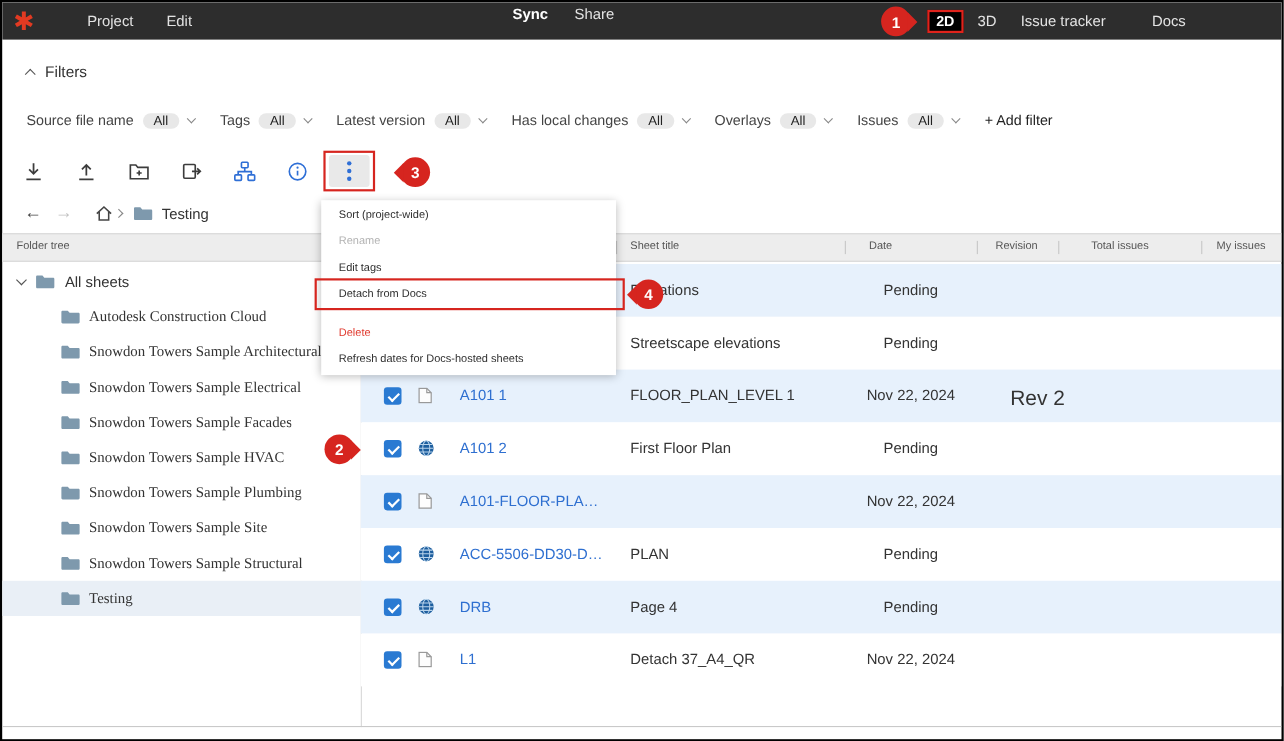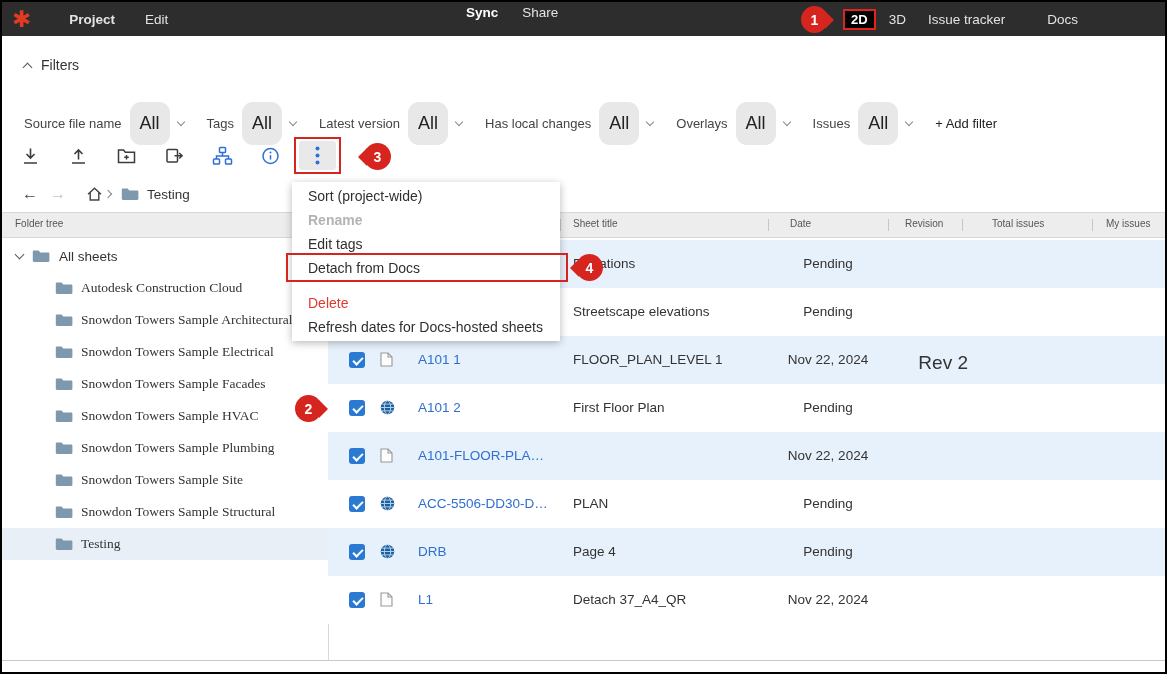--- a/index.html
+++ b/index.html
@@ -3,21 +3,21 @@
 <meta charset="utf-8">
 <style>
   *{margin:0;padding:0;box-sizing:border-box;}
   body{margin:0;background:#fff;font-family:"Liberation Sans",sans-serif;}
   .screen{position:relative;width:1167px;height:674px;border:2px solid #000;background:#fff;overflow:hidden;}
 
   
   .topbar{position:absolute;left:0;top:0;width:100%;height:34px;background:#2d2d2d;display:flex;align-items:center;}
   .logo{color:#e23a22;font-size:23px;line-height:1;margin-left:10px;}
   .tmenu{color:#e3e3e3;font-size:13.5px;white-space:nowrap;}
-  .tm-project{margin-left:38px;font-weight:bold;}
+  .tm-project{margin-left:48px;}
   .tm-edit{margin-left:30px;}
   .topbar-center{position:absolute;left:464px;top:0;height:20px;display:flex;align-items:center;gap:24px;}
   .sync{font-weight:bold;color:#fff;}
   .topbar-right{position:absolute;right:87px;top:0;height:34px;display:flex;align-items:center;}
   .mode2d{background:#000;border:2px solid #e0231c;color:#fff;font-size:13px;font-weight:bold;padding:1px 6px;}
   .m3d{margin-left:13px;}
   .mit{margin-left:22px;}
   .mdocs{margin-left:42px;}
 
   
@@ -25,21 +25,21 @@
   .chev.up{transform:rotate(-135deg);margin-top:4px;}
   .chev.down{transform:rotate(45deg);margin-top:-4px;}
   .chev.right{transform:rotate(-45deg);margin-left:2px;}
   .chev.sm{width:6px;height:6px;border-color:#888;}
 
   
   .filters-toggle{position:absolute;left:22px;top:55px;display:flex;align-items:center;gap:10px;font-size:14px;color:#333;}
   .filters-row{position:absolute;left:22px;top:100px;display:flex;align-items:center;gap:23px;justify-content:flex-end;}
   .filter{display:flex;align-items:center;gap:8px;}
   .flabel{font-size:13px;color:#444;white-space:nowrap;}
-  .pill{background:#e8e8e8;border-radius:11px;padding:11px 10px;font-size:18px;color:#222;}
+  .pill{background:#e8e8e8;border-radius:11px;padding:0 10px;font-size:12px;color:#222;}
   .add-filter{font-size:13px;color:#222;white-space:nowrap;}
 
   
   .toolbar{position:absolute;left:18px;top:137px;display:flex;align-items:center;gap:27px;height:34px;}
   .tbi{width:21px;height:20px;display:inline-flex;}
   .kebab-btn{position:absolute;left:297px;top:139px;width:37px;height:29px;background:#e9e9e9;border-radius:3px;display:flex;align-items:center;justify-content:center;z-index:30;}
   .kebab-highlight{position:absolute;left:292px;top:135px;width:47px;height:37px;border:2px solid #d6251f;z-index:45;}
 
   
   .breadcrumb{position:absolute;left:20px;top:180px;height:24px;display:flex;align-items:center;}
@@ -80,22 +80,22 @@
   .cb{position:absolute;left:21px;top:16px;width:16px;height:16px;background:#2a7ad2;border-radius:3px;}
   .cb::after{content:"";position:absolute;left:5.5px;top:2.5px;width:4px;height:8px;border:solid #fff;border-width:0 2px 2px 0;transform:rotate(45deg);}
   .ricon{position:absolute;left:52px;top:16px;display:inline-flex;}
   .rnum{position:absolute;left:90px;top:16px;font-size:13.5px;color:#2e6fd0;white-space:nowrap;}
   .rtitle{position:absolute;left:245px;top:16px;font-size:13.5px;color:#333;white-space:nowrap;}
   .rdate{position:absolute;left:440px;top:16px;width:120px;text-align:center;font-size:13.5px;color:#333;}
   .rrev{position:absolute;left:560px;top:16px;width:80px;text-align:right;font-size:19px;color:#333;}
 
   
   .ctx{position:absolute;left:290px;top:180px;width:268px;background:#fff;box-shadow:0 2px 8px rgba(0,0,0,0.28);padding:2px 0;z-index:40;}
-  .ctx-item{height:24px;line-height:24px;padding:0 16px;font-size:14px;color:#2f2f2f;white-space:nowrap;}
-  .ctx-item.disabled{color:#b3b3b3;font-weight:bold;}
+  .ctx-item{height:24px;line-height:24px;padding:0 16px;font-size:10px;color:#2f2f2f;white-space:nowrap;}
+  .ctx-item.disabled{color:#b3b3b3;}
   .ctx-item.danger{color:#e03a2f;margin-top:11px;}
   .detach-highlight{position:absolute;left:284px;top:251px;width:282px;height:29px;border:2px solid #d6251f;z-index:50;}
 
   
   .callout{position:absolute;width:27px;height:27px;background:#d6251f;border-radius:50%;color:#fff;font-weight:bold;font-size:14px;display:flex;align-items:center;justify-content:center;z-index:60;}
   .callout::after{content:"";position:absolute;top:50%;transform:translateY(-50%);border:9px solid transparent;}
   .callout.pleft::after{left:-15px;border-right-color:#d6251f;}
   .callout.pright::after{right:-15px;border-left-color:#d6251f;}
   .c1{left:799px;top:4px;}
   .c2{left:293px;top:393px;}

